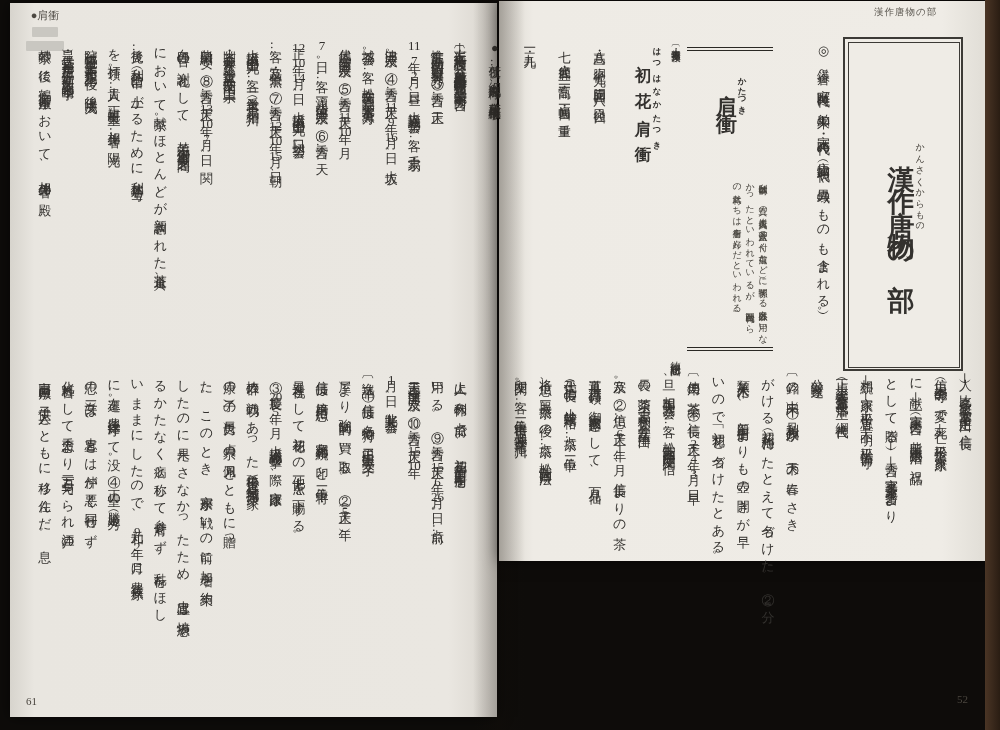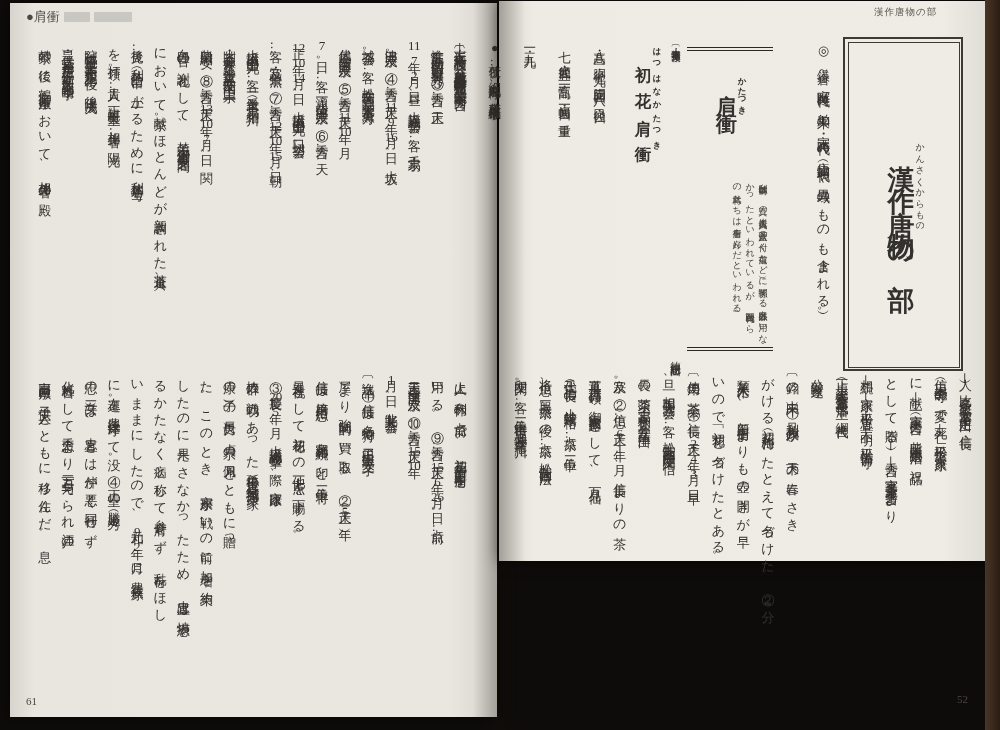--- a/index.html
+++ b/index.html
@@ -44,21 +44,21 @@
   .entry-heading rt{font-size:8.5px;letter-spacing:0;}
   .entry-note{position:absolute;bottom:8px;right:4px;height:162px;font-size:9px;line-height:13px;letter-spacing:.5px;color:#45423c;}
   
   .item-group{position:absolute;left:6px;top:40px;width:182px;height:318px;writing-mode:vertical-rl;}
   .item-label-col{position:relative;width:26px;height:100%;}
   .item-label-col .top{position:absolute;top:0;left:8px;font-size:9.5px;letter-spacing:.5px;}
   .item-label-col .bottom{position:absolute;bottom:0;left:7px;font-size:10.5px;letter-spacing:1px;}
   .item-name{margin:0;width:38px;height:100%;font-size:16.5px;font-weight:bold;letter-spacing:4px;}
   .item-cols p.vcol{line-height:22.4px;font-size:12.5px;letter-spacing:1.2px;}
   
-  .lp-header{position:absolute;left:16px;top:5px;font-size:13px;color:#4c4842;display:flex;align-items:center;gap:4px;}
+  .lp-header{position:absolute;left:16px;top:5px;font-size:11px;color:#4c4842;display:flex;align-items:center;gap:4px;flex-direction:column;}
   .hbox{display:inline-block;height:10px;background:#c9c7c1;border-radius:1px;}
 </style>
 </head>
 <body>
 
 <div class="page page-left">
   <div class="lp-header">
     <span>●肩衝</span>
     <span class="hbox" style="width:26px"></span>
     <span class="hbox" style="width:38px"></span>

